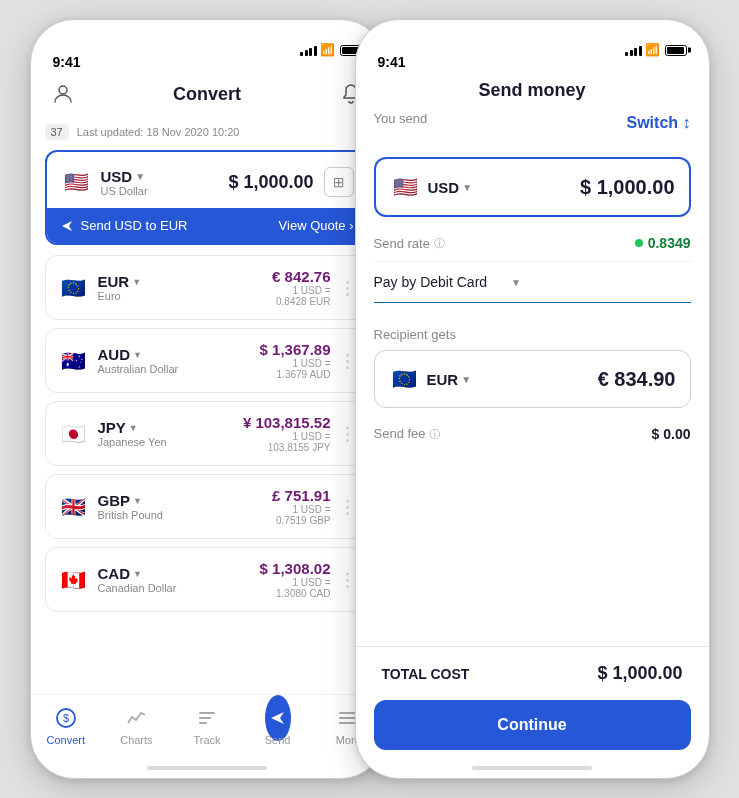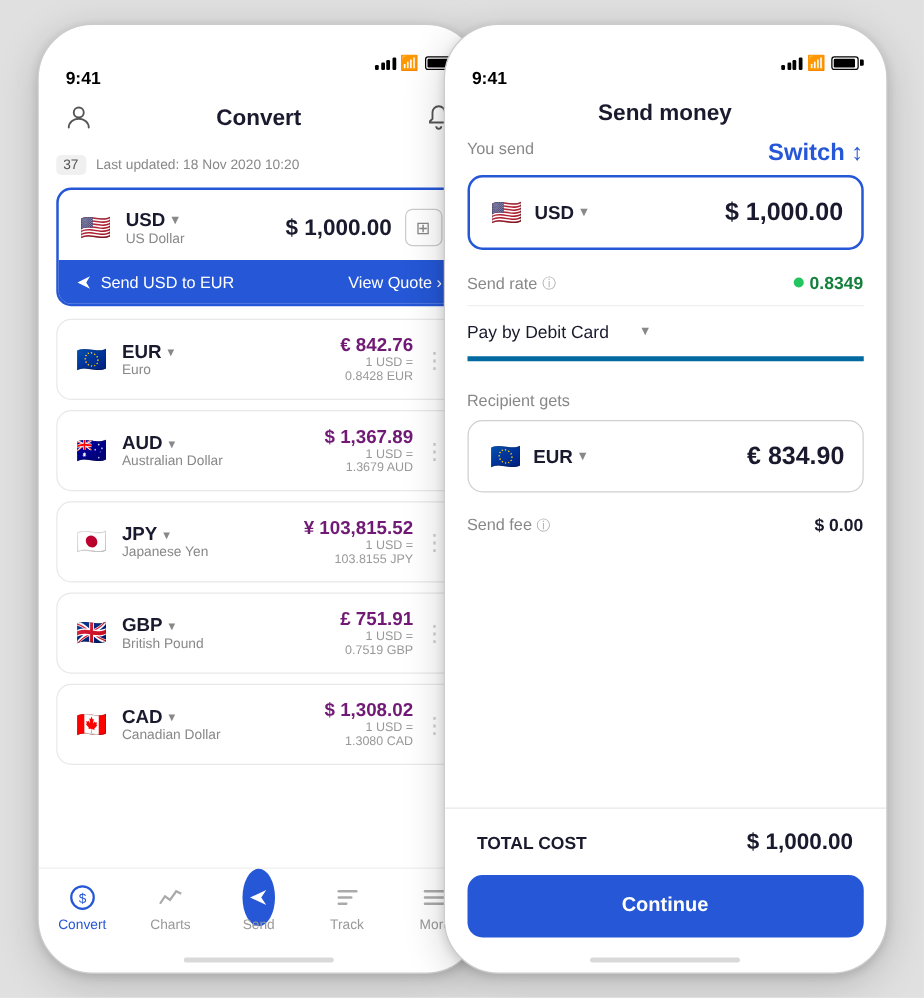--- a/index.html
+++ b/index.html
@@ -154,24 +154,24 @@
       width: 46px; height: 46px; background: #2557d6; border-radius: 50%;
       display: flex; align-items: center; justify-content: center; color: white;
     }
     .home-indicator {
       width: 120px; height: 4px; background: #000; border-radius: 2px;
       margin: 0 auto 8px; opacity: 0.15;
     }
     .send-content { flex: 1; padding: 0 18px; overflow-y: auto; }
 
     .section-label { font-size: 13px; color: #888; margin-bottom: 8px; font-weight: 500; }
-    .switch-link { font-size: 19px; color: #2557d6; font-weight: 600; display: flex; align-items: center; gap: 3px; }
+    .switch-link { font-size: 16px; color: #2557d6; font-weight: 600; display: flex; align-items: center; gap: 3px; }
 
     .send-row-header {
-      display: flex; justify-content: space-between; align-items: center; margin-bottom: 6px;
+      display: flex; justify-content: space-between; align-items: center; margin-bottom: 23px;
     }
 
     .currency-input-box {
       border: 2px solid #2557d6; border-radius: 12px;
       padding: 12px 14px; display: flex; align-items: center; justify-content: space-between;
       margin-bottom: 14px;
     }
     .currency-selector { display: flex; align-items: center; gap: 6px; }
     .input-amount { font-size: 20px; font-weight: 700; color: #1a1a2e; }
 
@@ -179,21 +179,21 @@
       display: flex; justify-content: space-between; align-items: center;
       padding: 4px 0 10px; border-bottom: 1px solid #f0f0f0;
     }
     .rate-label { font-size: 13px; color: #888; display: flex; align-items: center; gap: 4px; }
     .rate-value { font-size: 14px; font-weight: 600; color: #15803d; display: flex; align-items: center; gap: 5px; }
     .rate-dot { width: 8px; height: 8px; background: #22c55e; border-radius: 50%; }
 
     .pay-method {
       display: flex; align-items: center; gap: 24px;
       padding: 12px 0; font-size: 14px; font-weight: 500; color: #1a1a2e;
-      border-bottom: 4px solid #0369a1; margin-bottom: 14px;
+      border-bottom: 1px solid #0369a1; margin-bottom: 14px;
     }
 
     .recipient-label { font-size: 13px; color: #888; margin-bottom: 8px; font-weight: 500; margin-top: 24px; }
 
     .recipient-box {
       border: 1.5px solid #d0d0d0; border-radius: 12px;
       padding: 12px 14px; display: flex; align-items: center; justify-content: space-between;
       margin-bottom: 14px;
     }
 
@@ -413,38 +413,38 @@
         <div class="nav-icon">
           <svg width="22" height="22" viewBox="0 0 22 22" fill="none">
             <polyline points="3,16 7,10 11,13 16,6 20,8" stroke="#aaa" stroke-width="1.8" fill="none"></polyline>
           </svg>
         </div>
         <span>Charts</span>
       </div>
 
       <div class="nav-item">
         <div class="nav-icon">
-          <div class="nav-send-btn">
-            <svg width="18" height="18" viewBox="0 0 18 18" fill="none">
-              <path d="M2 9l13-6-4 6 4 6z" fill="white"></path>
-            </svg>
-          </div>
-        </div>
-        <span>Send</span>
-      </div>
-
-      <div class="nav-item">
-        <div class="nav-icon">
           <svg width="22" height="22" viewBox="0 0 22 22" fill="none">
             <rect x="3" y="5" width="16" height="2" rx="1" fill="#aaa"></rect>
             <rect x="3" y="10" width="12" height="2" rx="1" fill="#aaa"></rect>
             <rect x="3" y="15" width="8" height="2" rx="1" fill="#aaa"></rect>
           </svg>
         </div>
         <span>Track</span>
+      </div>
+
+      <div class="nav-item">
+        <div class="nav-icon">
+          <div class="nav-send-btn">
+            <svg width="18" height="18" viewBox="0 0 18 18" fill="none">
+              <path d="M2 9l13-6-4 6 4 6z" fill="white"></path>
+            </svg>
+          </div>
+        </div>
+        <span>Send</span>
       </div>
 
       <div class="nav-item">
         <div class="nav-icon">
           <svg width="22" height="22" viewBox="0 0 22 22" fill="none">
             <rect x="2" y="5" width="18" height="2" rx="1" fill="#aaa"></rect>
             <rect x="2" y="10" width="18" height="2" rx="1" fill="#aaa"></rect>
             <rect x="2" y="15" width="18" height="2" rx="1" fill="#aaa"></rect>
           </svg>
         </div>

